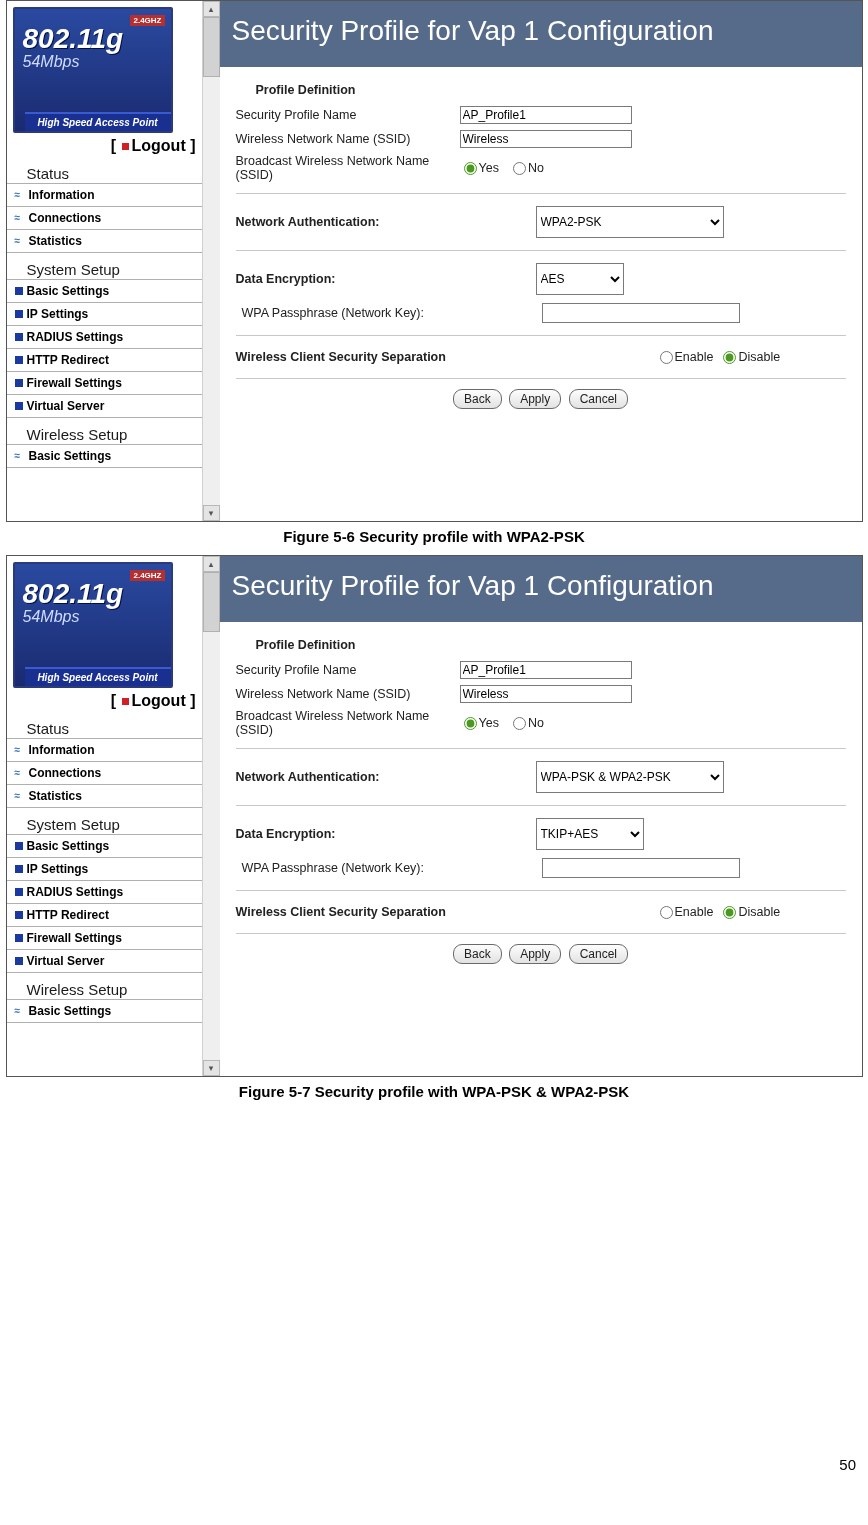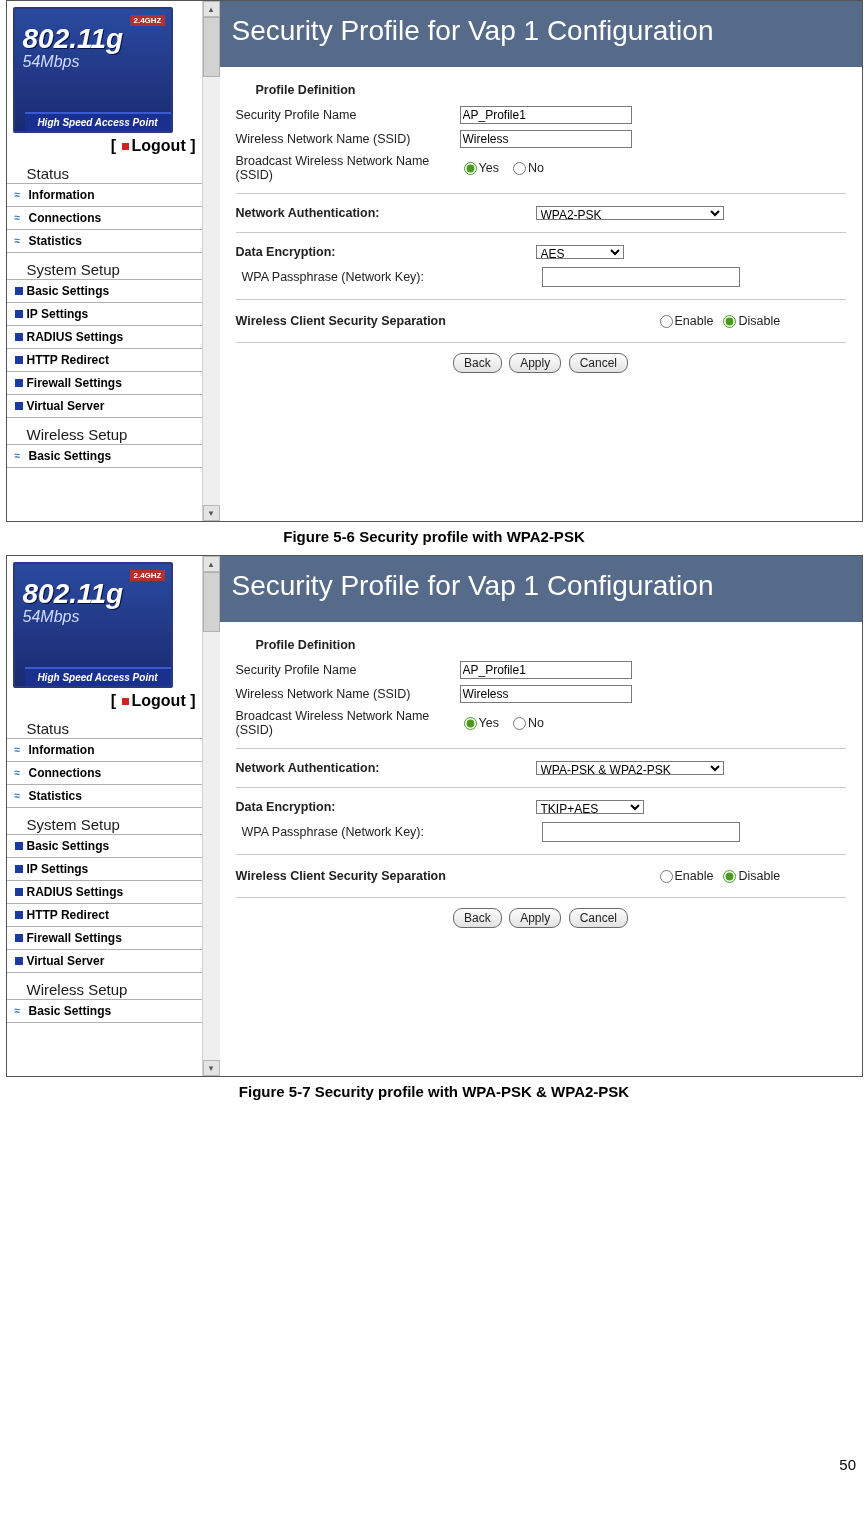--- a/index.html
+++ b/index.html
@@ -228,21 +228,21 @@
   .wide-row .wlab.nb {
     font-weight: normal;
     padding-left: 6px;
   }
   .sel {
     font-family: Arial;
     font-size: 12px;
     border: 1px solid #7a7a7a;
     background: #fff;
     padding: 0;
-    height: 14px;
+    height: 32px;
   }
   .sel.auth { width: 188px; }
   .sel.enc { width: 88px; }
   .sel.enc2 { width: 108px; }
   .sel option.hilite {
     background: #2a5ad0;
     color: #fff;
   }
   .passbox {
     border: 1px solid #7a7a7a;

